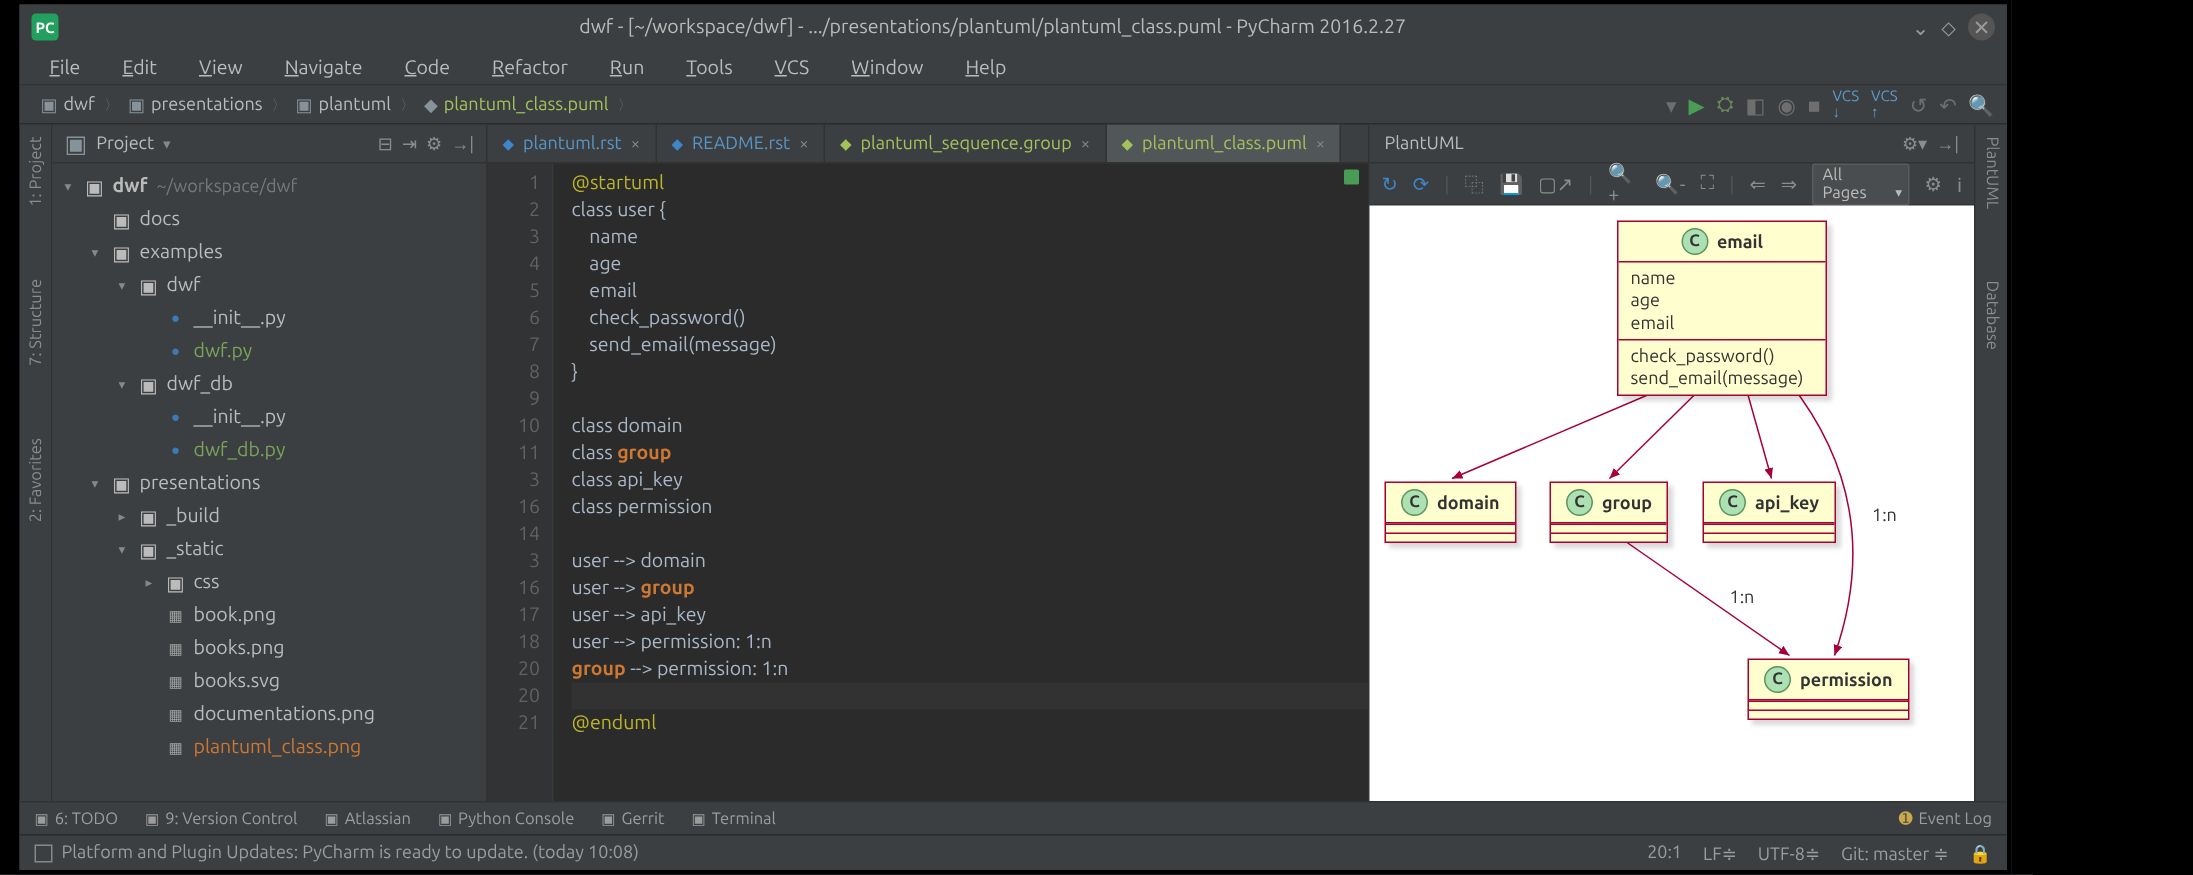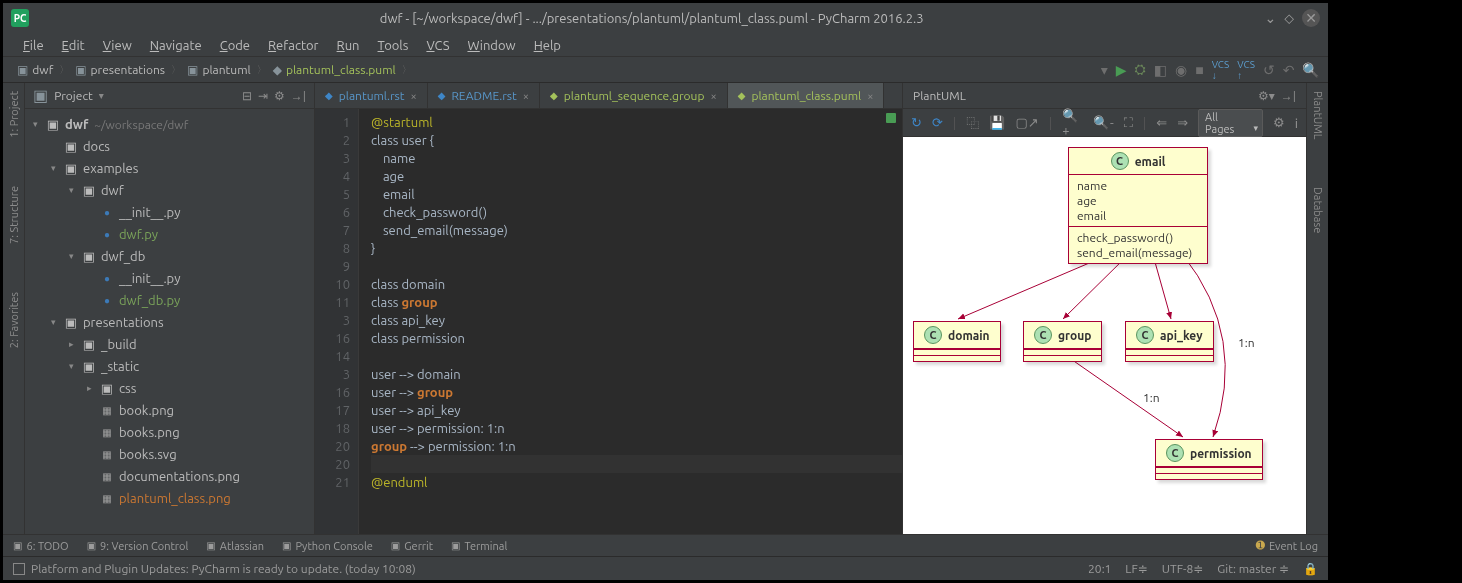--- a/index.html
+++ b/index.html
@@ -1,28 +1,28 @@
 <!DOCTYPE html>
 <html><head>
 <meta charset="utf-8">
 <style>
 * { margin: 0; padding: 0; box-sizing: border-box; font-family: "Segoe UI", "Ubuntu", sans-serif; }
 body { background: #000; width: 1462px; height: 583px; overflow: hidden; }
-.window { border: 3px solid #000; width: 1331px; height: 583px; background: #3c3f41; display: flex; flex-direction: column; }
+.window { border: 3px solid #000; width: 1331px; height: 583px; background: #3c3f41; display: flex; flex-direction: column; margin-left: 10px; }
 
 
 .titlebar { height: 30px; background: #3c3f41; display: flex; align-items: center; padding: 0 8px; color: #bbb; font-size: 13px; }
 .titlebar .app-icon { width: 18px; height: 18px; background: #21a05e; border-radius: 3px; margin-right: 10px; display:flex; align-items:center; justify-content:center; font-size:10px; color:#fff; font-weight:bold; }
 .titlebar .title { flex: 1; text-align: center; }
 .titlebar .win-controls { display: flex; gap: 8px; align-items: center; }
 .titlebar .win-controls span { color: #999; font-size: 14px; cursor: pointer; }
 .win-close-btn { width:18px; height:18px; border-radius:50%; background:#555; display:flex; align-items:center; justify-content:center; color:#ccc; font-size:11px; }
 
 
-.menubar { height: 24px; background: #3c3f41; display: flex; align-items: center; padding: 0 12px; gap: 2px; border-bottom: 1px solid #323232; }
+.menubar { height: 24px; background: #3c3f41; display: flex; align-items: center; padding: 0 12px; gap: 12px; border-bottom: 1px solid #323232; }
 .menubar .menu-item { color: #bbb; font-size: 13px; padding: 2px 8px; cursor: pointer; }
 .menubar .menu-item u { text-decoration: underline; }
 
 
 .navbar { height: 26px; background: #3c3f41; display: flex; align-items: center; padding: 0 8px; border-bottom: 1px solid #2b2b2b; }
 .navbar .crumb { display: flex; align-items: center; color: #bbb; font-size: 12px; padding: 0 6px; cursor: pointer; }
 .navbar .crumb .folder-ic { color: #87939a; margin-right: 4px; }
 .navbar .chev { color: #666; font-size: 10px; }
 .navbar .right-tools { margin-left: auto; display: flex; gap: 8px; align-items: center; }
 .navbar .right-tools span { color: #6e6e6e; font-size: 14px; }
@@ -103,21 +103,21 @@
 .statusbar .cell { cursor: pointer; }
 .icon-box { width:12px; height:12px; border:1px solid #888; display:inline-block; }
 </style>
 </head>
 <body>
 
 <div class="window">
 
   <div class="titlebar">
     <div class="app-icon">PC</div>
-    <div class="title">dwf - [~/workspace/dwf] - .../presentations/plantuml/plantuml_class.puml - PyCharm 2016.2.3</div>
+    <div class="title">dwf - [~/workspace/dwf] - .../presentations/plantuml/plantuml_class.puml - PyCharm 2016.2.27</div>
     <div class="win-controls">
       <span>⌄</span>
       <span>⬦</span>
       <span class="win-close-btn">✕</span>
     </div>
   </div>
 
   <div class="menubar" id="menubar">
       <span class="menu-item"><u>F</u>ile</span>
       <span class="menu-item"><u>E</u>dit</span>

